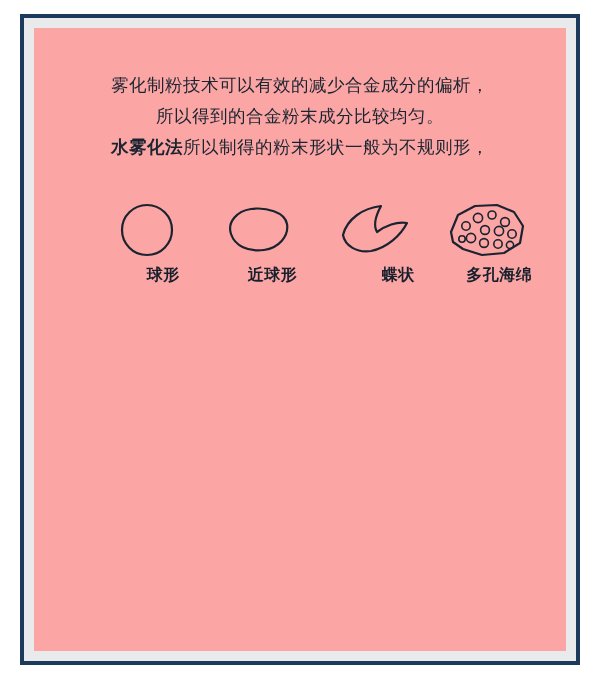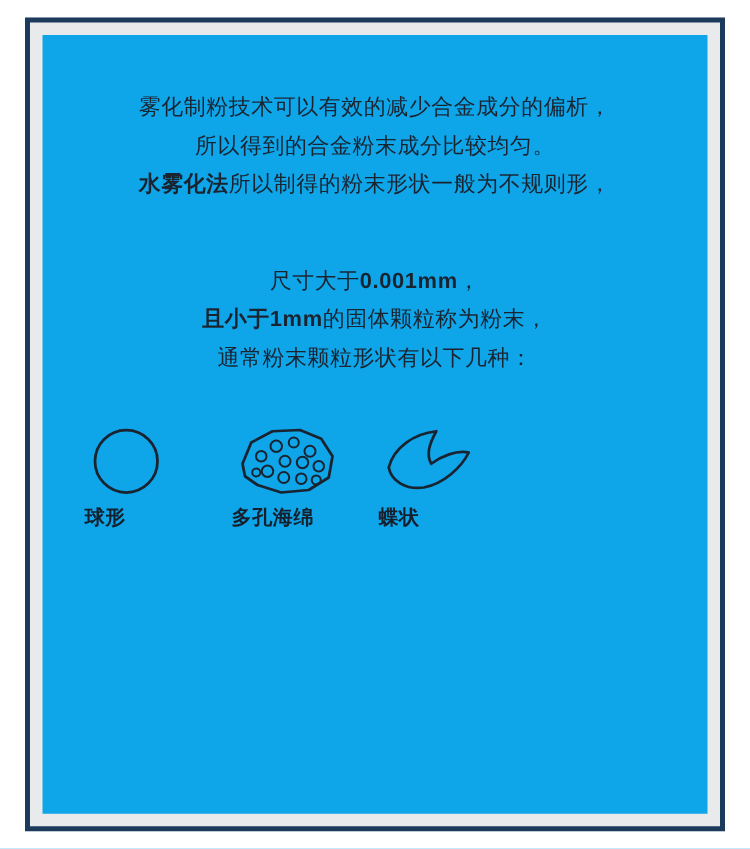--- a/index.html
+++ b/index.html
@@ -23,21 +23,21 @@
     border: 4px solid #1b3a5c;
     background: #e8eaec;
     padding: 0;
   }
   #inner {
     position: absolute;
     left: 10px;
     top: 10px;
     right: 10px;
     bottom: 10px;
-    background: #0ea5e9;
+    background: #fca5a5;
     display: flex;
     flex-direction: column;
     align-items: center;
   }
   .para {
     width: 480px;
     margin: 0 auto;
     text-align: center;
     color: #1a2430;
     font-size: 17.5px;
@@ -53,21 +53,21 @@
     display: grid;
     grid-template-columns: repeat(4, 1fr);
     grid-template-rows: repeat(2, auto);
     row-gap: 18px;
     column-gap: 0px;
     justify-items: center;
   }
   .shape-cell {
     display: flex;
     flex-direction: column;
-    align-items: flex-start;
+    align-items: flex-end;
     width: 112px;
   }
   .shape-art {
     height: 62px;
     display: flex;
     align-items: center;
     justify-content: center;
   }
   .shape-label {
     margin-top: 4px;
@@ -95,41 +95,53 @@
 
 <div id="card">
   <div id="inner">
 
     <div id="para1" class="para">
       <span>雾化制粉技术可以有效的减少合金成分的偏析，</span><br>
       <span>所以得到的合金粉末成分比较均匀。</span><br>
       <span class="bold">水雾化法</span><span>所以制得的粉末形状一般为不规则形，</span><br>
     </div>
 
-    <div id="para2" class="para">
-      <span>尺寸大于</span><span class="bold">0.001mm</span><span>，</span><br>
-      <span class="bold">且小于1mm</span><span>的固体颗粒称为粉末，</span><br>
-      <span>通常粉末颗粒形状有以下几种：</span>
-    </div>
 
     <div id="shapes">
 
       <div class="shape-cell">
         <div class="shape-art">
           <svg width="66" height="60" viewBox="0 0 66 60">
             <circle class="stroke" cx="33" cy="30" r="25"></circle>
           </svg>
         </div>
         <div class="shape-label">球形</div>
       </div>
 
+      <div class="shape-cell">
+        <div class="shape-art">
+          <svg width="80" height="60" viewBox="0 0 80 60">
+            <path class="stroke" d="M14 34 C10 22 20 11 34 9 C49 7 68 12 70 24 C72 36 62 48 47 50 C31 52 18 46 14 34 Z"></path>
+          </svg>
+        </div>
+        <div class="shape-label">近球形</div>
+      </div>
 
 
 
 
+
+      <div class="shape-cell">
+        <div class="shape-art">
+          <svg width="80" height="62" viewBox="0 0 80 62">
+            <path class="stroke" d="M8 36 C12 20 28 9 46 7 C40 18 38 26 42 33 C50 27 62 22 72 24 C66 36 52 49 36 52 C22 54 10 47 8 36 Z"></path>
+          </svg>
+        </div>
+        <div class="shape-label">蝶状</div>
+      </div>
 
       <div class="shape-cell">
         <div class="shape-art">
           <svg width="90" height="62" viewBox="0 0 90 62">
             <path class="stroke" d="M9 33 L16 16 L33 7 L55 6 L72 13 L81 27 L78 44 L62 54 L40 56 L21 50 L11 43 Z"></path>
             <circle class="stroke-thin" cx="24" cy="27" r="4.2"></circle>
             <circle class="stroke-thin" cx="36" cy="19" r="4.6"></circle>
             <circle class="stroke-thin" cx="50" cy="16" r="4"></circle>
             <circle class="stroke-thin" cx="63" cy="23" r="4.4"></circle>
             <circle class="stroke-thin" cx="70" cy="35" r="4.2"></circle>
@@ -138,24 +150,15 @@
             <circle class="stroke-thin" cx="29" cy="39" r="4.6"></circle>
             <circle class="stroke-thin" cx="42" cy="44" r="4.4"></circle>
             <circle class="stroke-thin" cx="56" cy="45" r="4.2"></circle>
             <circle class="stroke-thin" cx="68" cy="46" r="3.6"></circle>
             <circle class="stroke-thin" cx="20" cy="40" r="3.2"></circle>
           </svg>
         </div>
         <div class="shape-label">多孔海绵</div>
       </div>
 
-      <div class="shape-cell">
-        <div class="shape-art">
-          <svg width="80" height="62" viewBox="0 0 80 62">
-            <path class="stroke" d="M8 36 C12 20 28 9 46 7 C40 18 38 26 42 33 C50 27 62 22 72 24 C66 36 52 49 36 52 C22 54 10 47 8 36 Z"></path>
-          </svg>
-        </div>
-        <div class="shape-label">蝶状</div>
-      </div>
-
     </div>
   </div>
 </div>
 
 </body></html>

